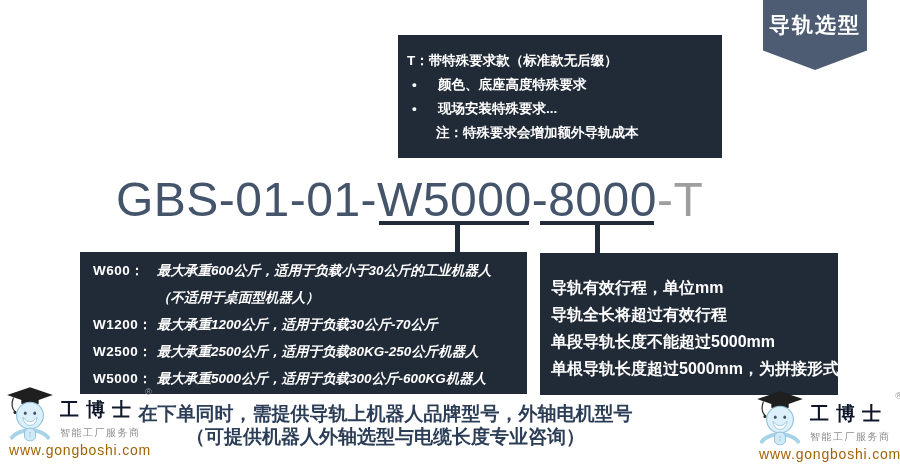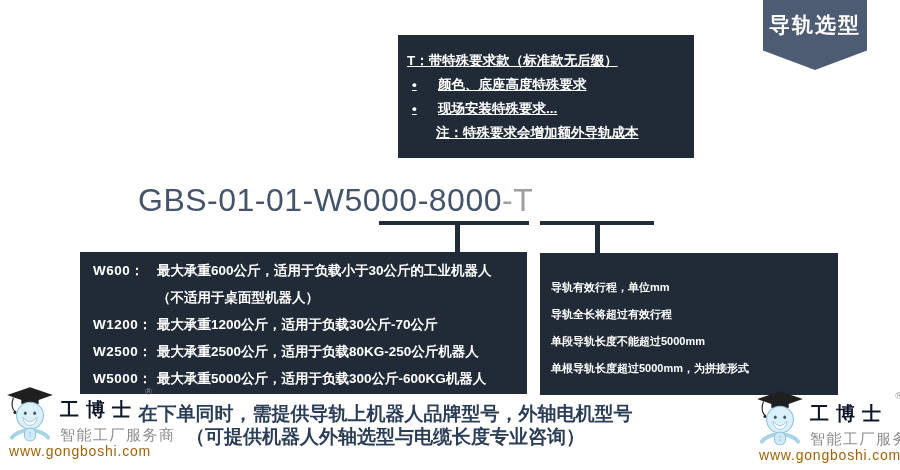--- a/index.html
+++ b/index.html
@@ -12,36 +12,36 @@
   .ribbon {
     position:absolute; left:763px; top:0; width:104px; height:70px;
     background:#4D5C73;
     clip-path:polygon(0 0,100% 0,100% 72%,50% 100%,0 72%);
     color:#fff; font-weight:bold; font-size:21px; letter-spacing:2px;
     text-align:center; line-height:50px; z-index:3;
   }
 
   
   .darkbox { position:absolute; background:#212A37; color:#fff; font-weight:bold; z-index:2; }
-  .topbox  { left:398px; top:35px;  width:296px; height:123px; font-size:13.5px; padding:14px 8px 0 9px; box-sizing:border-box; line-height:24px;text-decoration:underline; }
+  .topbox  { left:398px; top:35px;  width:324px; height:123px; font-size:13.5px; padding:14px 8px 0 9px; box-sizing:border-box; line-height:24px; }
   .topbox .bullet-row { padding-left:5px; display:flex; }
   .topbox .bullet     { width:26px; flex:none; }
   .topbox .note       { padding-left:29px; }
 
   .leftbox { left:80px;  top:252px; width:447px; height:142px; font-size:13.5px; padding-top:5px; box-sizing:border-box; }
   .leftbox .row  { display:flex; line-height:27px; }
   .leftbox .lbl  { width:64px; padding-left:13px; flex:none; letter-spacing:0.5px; }
-  .leftbox .txt  { flex:1; white-space:nowrap; }
+  .leftbox .txt  { flex:1; white-space:nowrap;font-style:italic; }
 
-  .rightbox { left:540px; top:253px; width:298px; height:142px; font-size:11px; padding:21px 0 12px 11px; box-sizing:border-box; line-height:27px; }
+  .rightbox { left:540px; top:253px; width:298px; height:142px; font-size:16px; padding:21px 0 12px 11px; box-sizing:border-box; line-height:27px; }
   .rightbox .line { white-space:nowrap; }
 
   
   .model-code {
-    position:absolute; left:138px; top:178px; font-size:32px; line-height:44px;
+    position:absolute; left:116px; top:178px; font-size:48px; line-height:44px;
     color:#44546A; white-space:nowrap; letter-spacing:0.5px; z-index:2;
   }
   .model-code .suffix { color:#9E9E9E; }
 
   
   .cline { position:absolute; background:#222B38; z-index:1; }
   .hline-left  { left:379px; top:221px; width:150px; height:4px; }
   .stem-left   { left:455px; top:221px; width:5px;  height:33px; }
   .hline-right { left:540px; top:221px; width:114px; height:4px; }
   .stem-right  { left:595px; top:221px; width:5px;  height:34px; }
@@ -54,21 +54,21 @@
 
   
   .logo { position:absolute; width:150px; z-index:6; color:#8a8a8a; }
   .logo-left  { left:4px;   top:384px; }
   .logo-right { left:754px; top:388px; }
   .logo-row   { display:flex; align-items:flex-start; }
   .mascot     { width:52px; height:60px; flex:none; }
   .brand-col  { margin-left:4px; margin-top:13px; }
   .brand-name { font-family:"DejaVu Serif", serif; font-weight:bold; font-size:19px;
                 letter-spacing:7px; color:#0f172a; white-space:nowrap; }
-  .brand-sub  { font-size:15px; color:#8d8d8d; letter-spacing:1.5px; margin-top:3px; white-space:nowrap;text-align:center; }
+  .brand-sub  { font-size:10px; color:#8d8d8d; letter-spacing:1.5px; margin-top:3px; white-space:nowrap;text-align:center; }
   .brand-url  { font-size:14px; color:#a16207; letter-spacing:0.8px; margin-left:5px; margin-top:-2px; white-space:nowrap; }
   .reg        { position:absolute; top:3px; right:2px; font-size:9px; color:#9a9a9a; }
 </style>
 </head>
 <body>
 
 <div class="stage">
 
   <div class="ribbon">
     <span>导轨选型</span>

